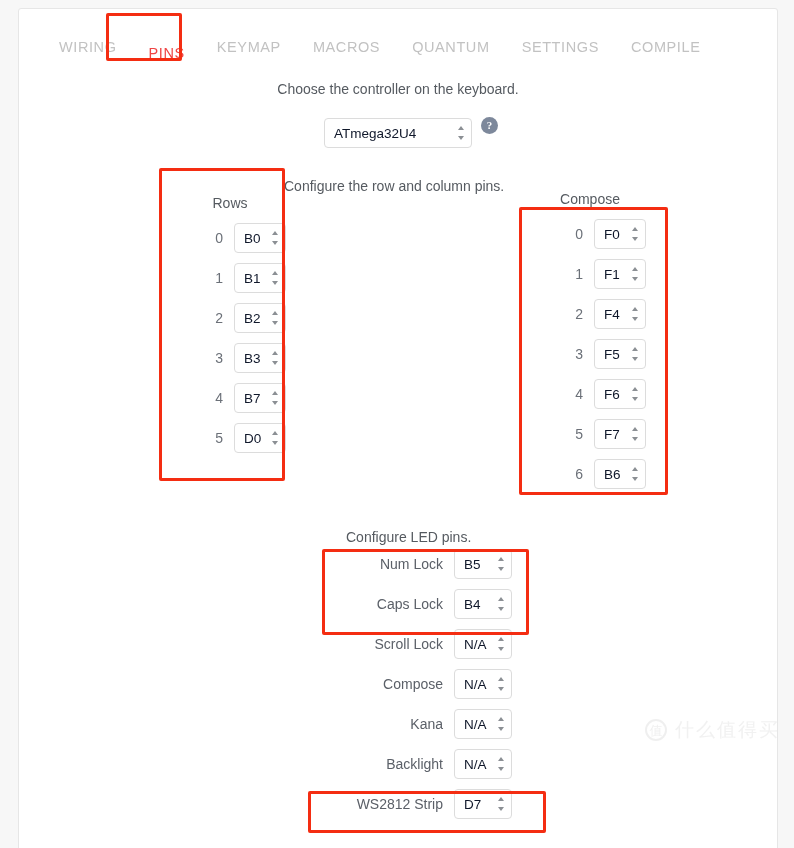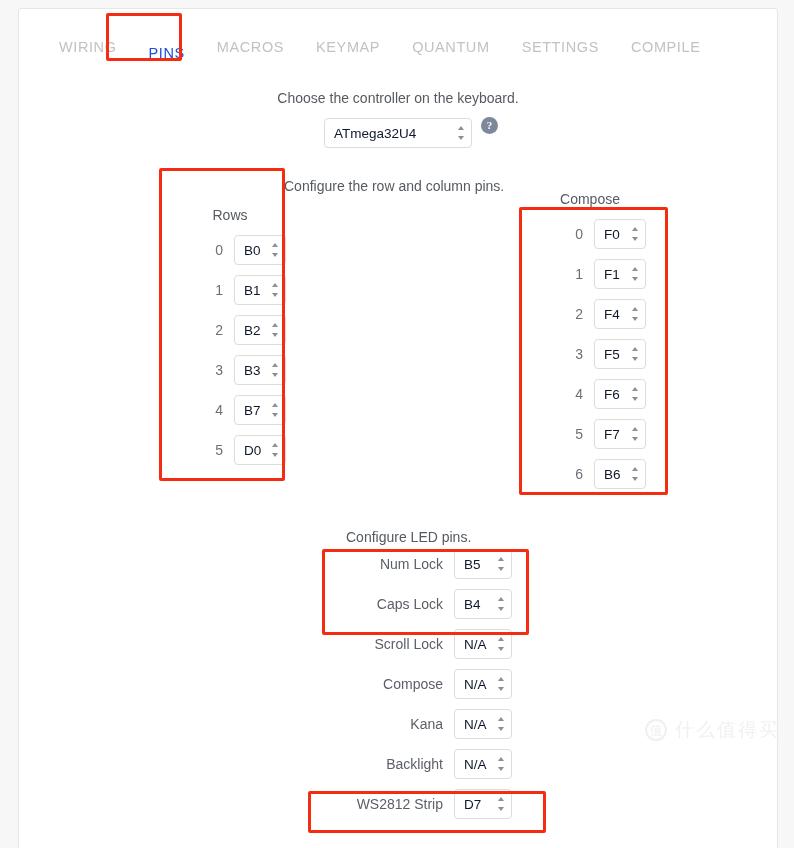--- a/index.html
+++ b/index.html
@@ -38,21 +38,21 @@
   }
   .tab {
     font-size: 14.5px;
     letter-spacing: 0.6px;
     color: #c2c2c2;
     padding: 8px 16px;
     cursor: pointer;
     user-select: none;
     white-space: nowrap;
   }
-  .tab.active { color: #1d4ed8; margin-top: 12px; }
+  .tab.active { color: #ef4444; margin-top: 12px; }
 
   
   .hint {
     position: absolute;
     font-size: 14px;
     color: #555a60;
     white-space: nowrap;
   }
 
   
@@ -187,43 +187,43 @@
 </head>
 <body>
 
 <div id="root">
 
   <div class="card">
 
     <div class="tabs" id="tab-bar">
         <div class="tab">WIRING</div>
         <div class="tab active">PINS</div>
+        <div class="tab">KEYMAP</div>
         <div class="tab">MACROS</div>
-        <div class="tab">KEYMAP</div>
         <div class="tab">QUANTUM</div>
         <div class="tab">SETTINGS</div>
         <div class="tab">COMPILE</div>
       </div>
 
-    <div class="hint" style="left:0;top:81px;width:100%;text-align:center;">Choose the controller on the keyboard.</div>
+    <div class="hint" style="left:0;top:72px;width:100%;text-align:center;">Choose the controller on the keyboard.</div>
 
     <div style="position:absolute;left:0;top:109px;width:100%;text-align:center;">
       <span class="sel wide">
         <span>ATmega32U4</span>
         <span class="spin">
           <i class="up"></i>
             <i class="down"></i>
         </span>
       </span>
     </div>
     <div class="help" style="left:462px;top:108px;">?</div>
 
     <div class="hint" style="left:265px;top:169px;">Configure the row and column pins.</div>
 
-    <div class="matrix" style="left:155px;top:198px;width:112px;">
+    <div class="matrix" style="left:155px;top:186px;width:112px;">
       <div class="m-title">Rows</div>
       <div id="rows-list">
           <div class="m-row">
             <span class="m-idx">0</span>
             <span class="sel pin">
               <span>B0</span>
               <span class="spin">
                 <i class="up"></i>
                 <i class="down"></i>
               </span>

